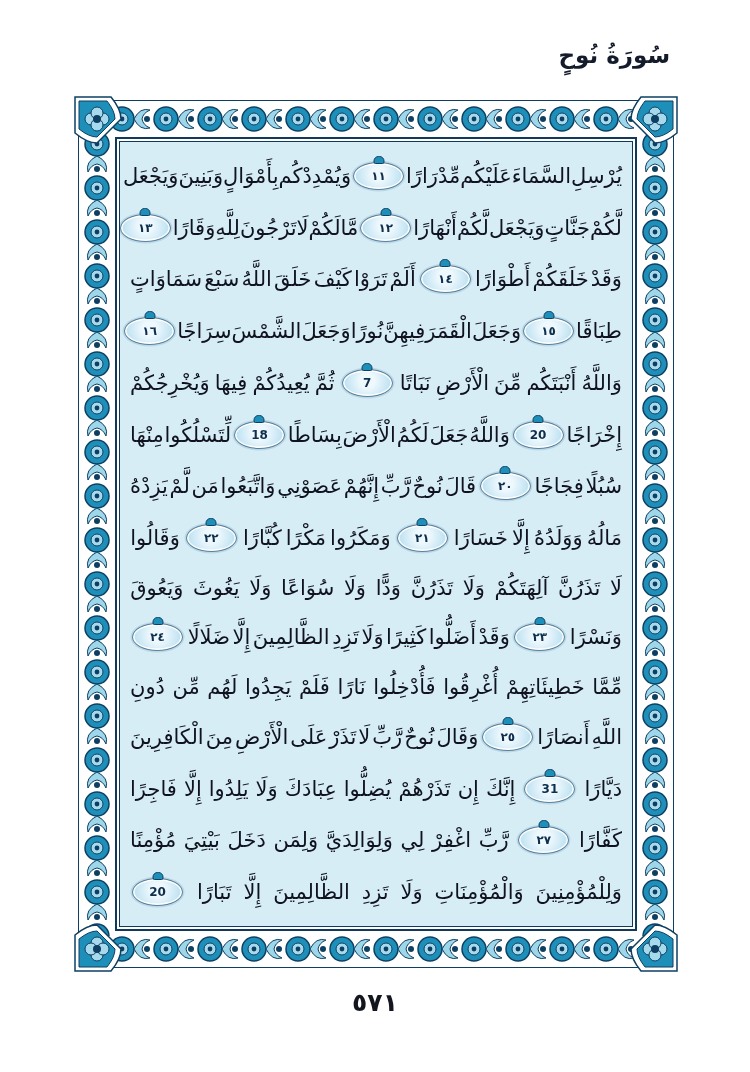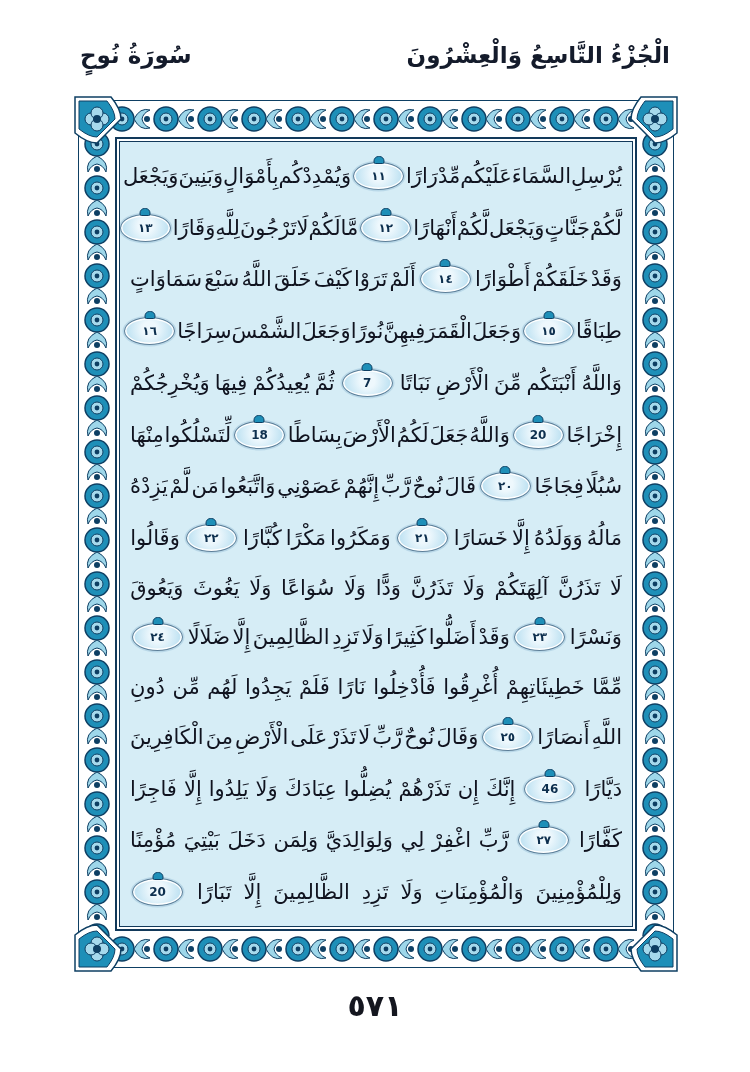--- a/index.html
+++ b/index.html
@@ -108,30 +108,29 @@
     border: 1px solid #0e3f63;
     border-radius: 5px 5px 2px 2px;
   }
 
   
   .page-number {
     position: absolute;
     top: 988px; left: 0;
     width: 100%;
     text-align: center;
-    font-size: 30px;
+    font-size: 25px;
     font-weight: bold;
     color: #14161f;
   }
 </style>
 </head>
 <body>
 
 <div class="page-header">
-  <span class="juz-title">الْجُزْءُ التَّاسِعُ وَالْعِشْرُونَ</span>
   <span class="surah-title">سُورَةُ نُوحٍ</span>
 </div>
 
 <div class="frame">
 
   <svg class="band band-top" xmlns="http://www.w3.org/2000/svg">
     <defs>
       <pattern id="pat-h1" width="44" height="36" patternUnits="userSpaceOnUse">
         <rect width="44" height="36" fill="#ffffff"></rect>
         <circle cx="13" cy="18" r="12" fill="#1e8fb8" stroke="#0e3f63" stroke-width="1.5"></circle>
@@ -374,21 +373,21 @@
             <span class="word">رَّبِّ</span>
             <span class="word">لَا</span>
             <span class="word">تَذَرْ</span>
             <span class="word">عَلَى</span>
             <span class="word">الْأَرْضِ</span>
             <span class="word">مِنَ</span>
             <span class="word">الْكَافِرِينَ</span>
           </div>
           <div class="line">
             <span class="word">دَيَّارًا</span>
-            <span class="aya">46</span>
+            <span class="aya">31</span>
             <span class="word">إِنَّكَ</span>
             <span class="word">إِن</span>
             <span class="word">تَذَرْهُمْ</span>
             <span class="word">يُضِلُّوا</span>
             <span class="word">عِبَادَكَ</span>
             <span class="word">وَلَا</span>
             <span class="word">يَلِدُوا</span>
             <span class="word">إِلَّا</span>
             <span class="word">فَاجِرًا</span>
           </div>

